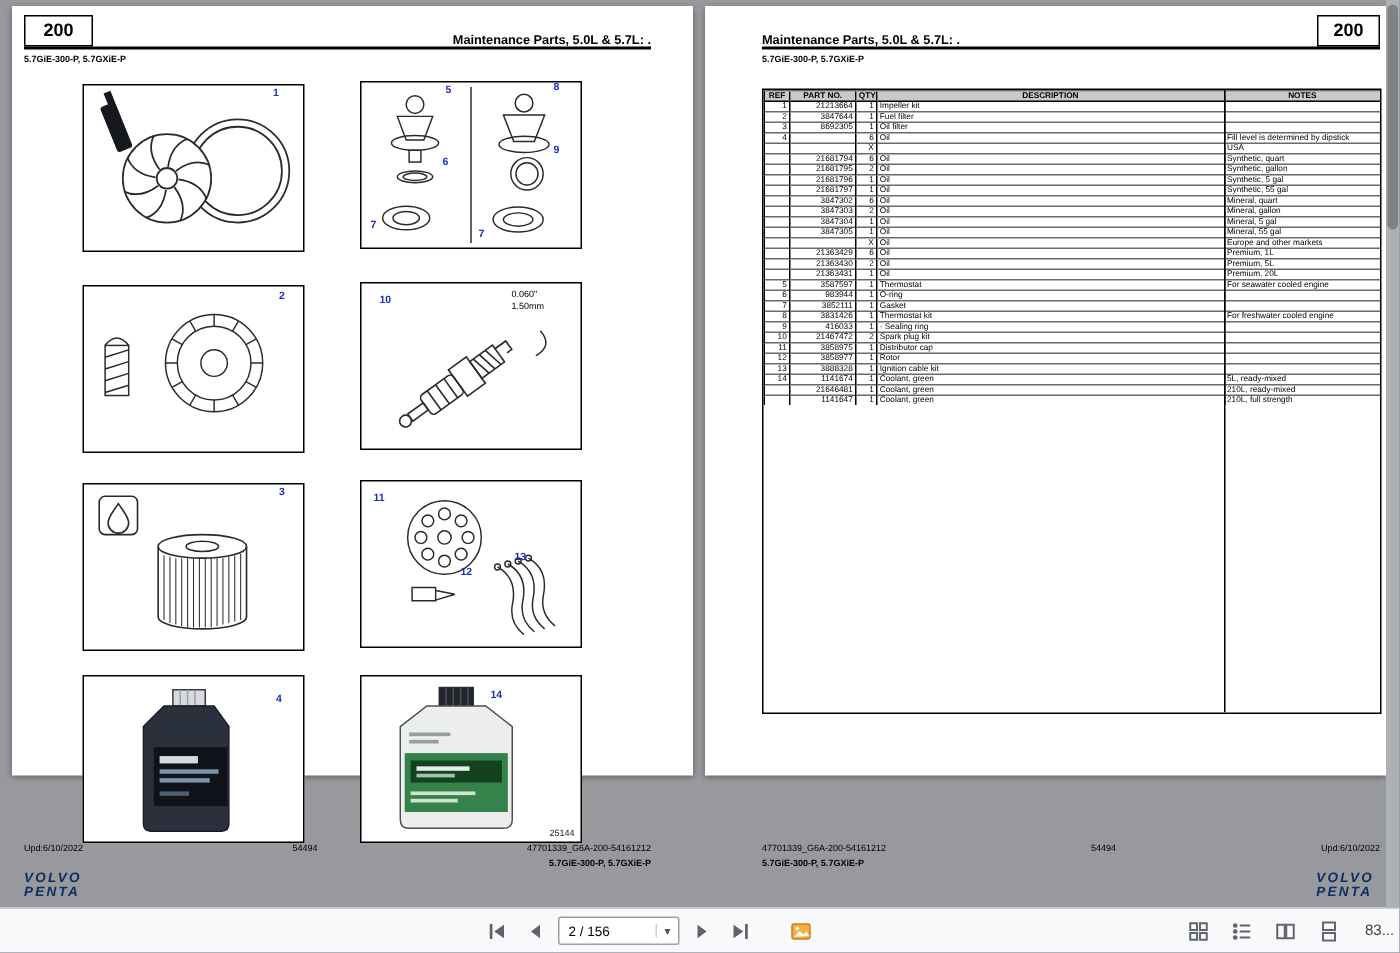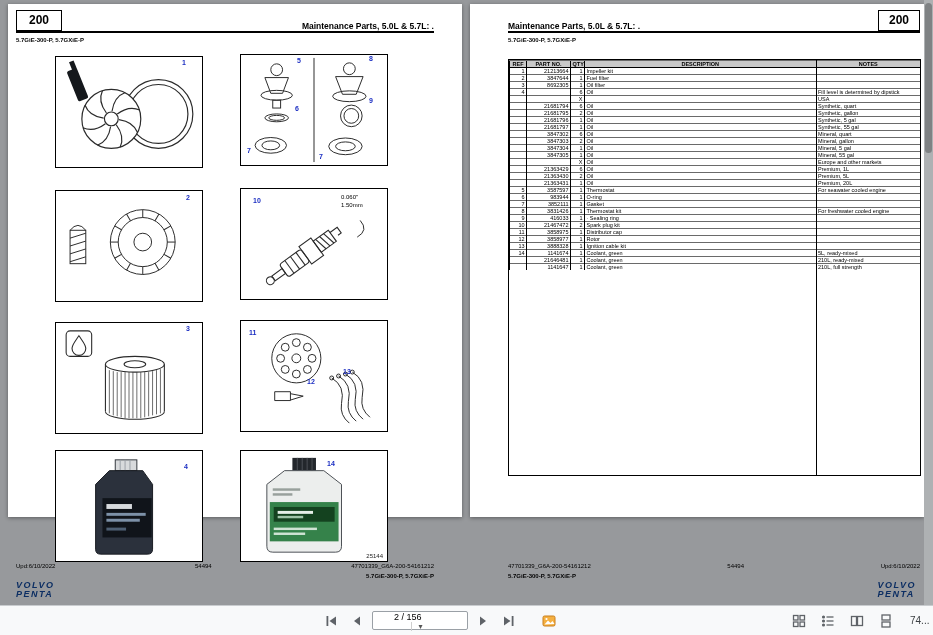--- a/index.html
+++ b/index.html
@@ -54,22 +54,22 @@
   #right-page .logo { right:8px; }
 
   
   .toolbar { position:absolute; left:0; right:0; bottom:0; height:30px; background:#f8f9fa; border-top:1px solid #c9cccf; }
   .nav, .viewopts { position:absolute; top:0; height:100%; display:flex; align-items:center; gap:4px; }
   .nav { left:320px; }
   .viewopts { left:788px; gap:7px; }
   .tbtn { width:22px; height:22px; border:none; background:transparent; border-radius:3px;
           display:flex; align-items:center; justify-content:center; cursor:pointer; }
   .tbtn svg { width:16px; height:16px; }
-  .pagebox { display:flex; align-items:center; width:96px; height:19px; background:#fff;
-             border:1px solid #9aa0a6; border-radius:2px;flex-direction:column; }
+  .pagebox { display:flex; align-items:center; width:81px; height:19px; background:#fff;
+             border:1px solid #9aa0a6; border-radius:2px; }
   .pagebox input { border:none; outline:none; width:64px; font-size:9px; padding-left:6px;
                    font-family:"Liberation Sans", sans-serif; background:transparent; }
   .pagebox .caret { width:18px; border-left:1px solid #cfcfcf; text-align:center; font-size:8px; color:#555; cursor:pointer; }
   .capture { margin-left:14px; }
   .zoom { margin-left:6px; font-size:10px; color:#3c4043; }
 
   
   .scrollbar { position:absolute; right:0; top:0; width:9px; bottom:30px; background:#aeb1b3; }
   .scroll-thumb { position:absolute; top:3px; left:1px; right:1px; height:150px; background:#7f8284; border-radius:4px; }
 </style>
@@ -605,19 +605,19 @@
         <rect x="2.5" y="3.5" width="5" height="9"></rect>
           <rect x="8.5" y="3.5" width="5" height="9"></rect>
       </svg>
     </button>
     <button class="tbtn">
       <svg viewBox="0 0 16 16" fill="none" stroke="#5f6368" stroke-width="1.3">
         <rect x="4" y="2" width="8" height="5"></rect>
           <rect x="4" y="9" width="8" height="5"></rect>
       </svg>
     </button>
-    <span class="zoom">74...</span>
+    <span class="zoom">83...</span>
   </div>
 </div>
 
 <div class="scrollbar">
   <div class="scroll-thumb"></div>
 </div>
 
 </body></html>

